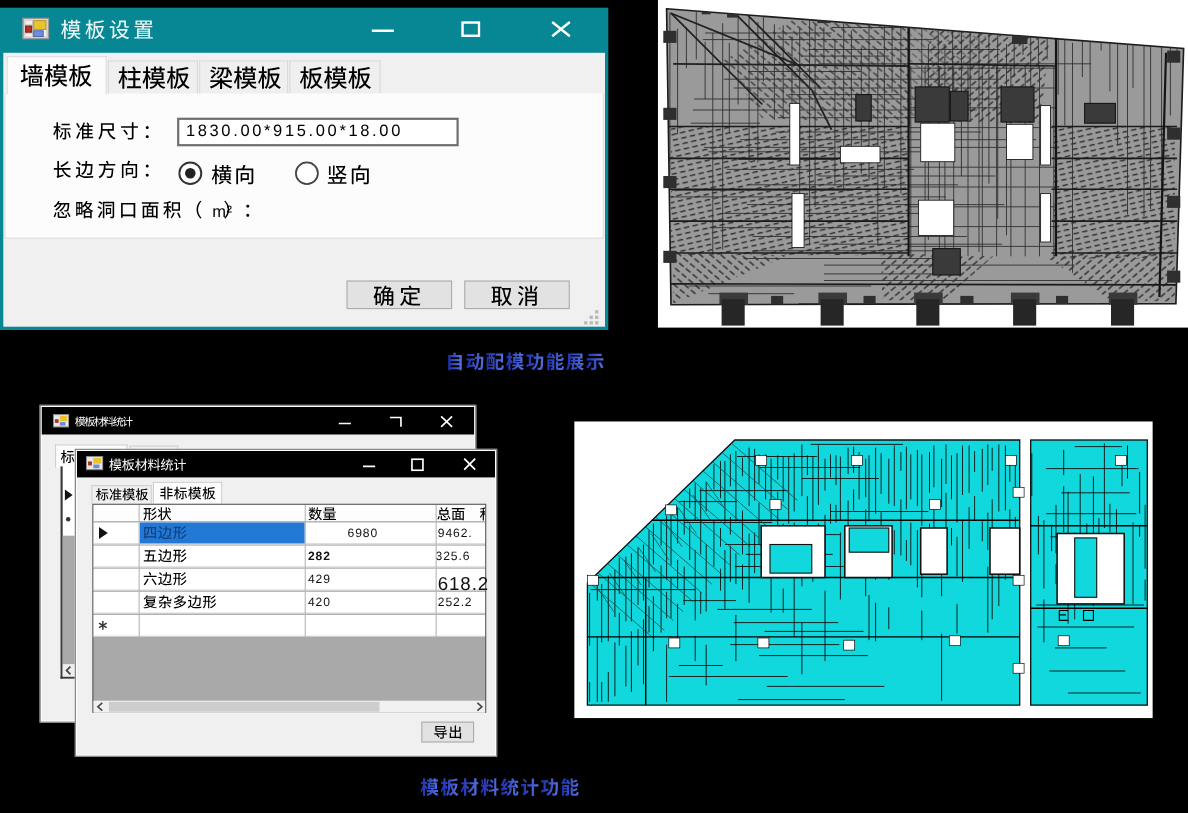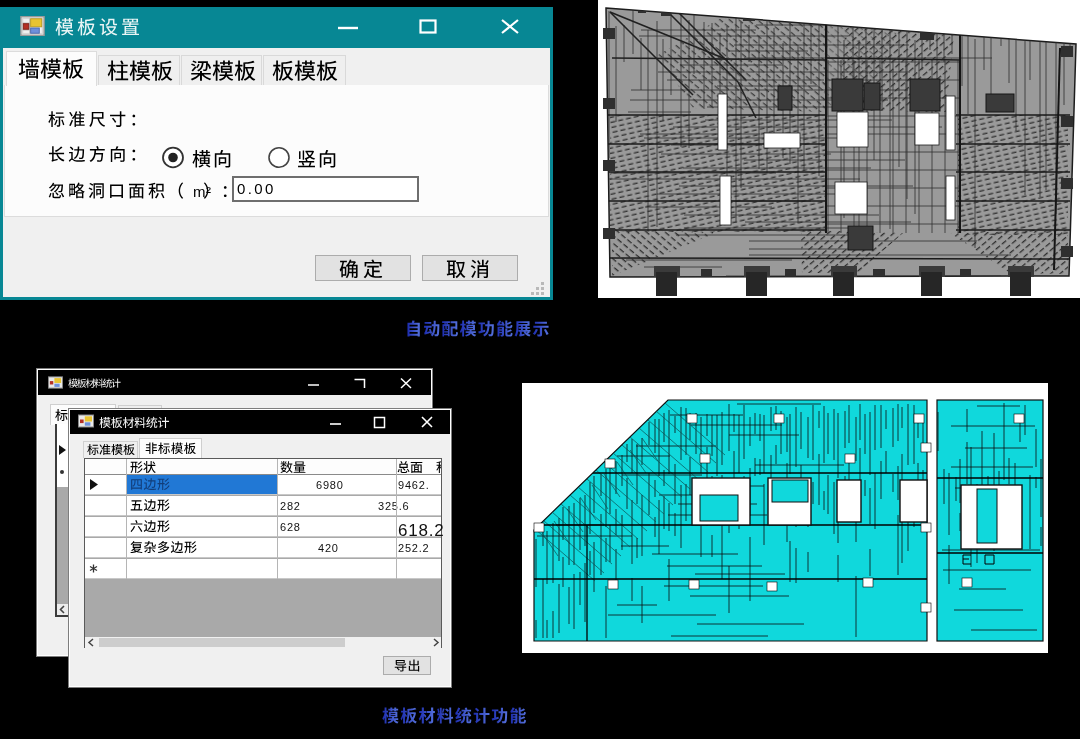--- a/index.html
+++ b/index.html
@@ -133,20 +133,21 @@
     </svg>
     <svg class="abs" style="left:46px;top:106px" width="120" height="26" viewBox="0 0 120 26">
       <g fill="#000">
         <use href="#g6807" transform="translate(2.0,19.5) scale(0.01700,-0.01700)"></use>
         <use href="#g51C6" transform="translate(22.4,19.5) scale(0.01700,-0.01700)"></use>
         <use href="#g5C3A" transform="translate(42.8,19.5) scale(0.01700,-0.01700)"></use>
         <use href="#g5BF8" transform="translate(63.2,19.5) scale(0.01700,-0.01700)"></use>
         <use href="#gFF1A" transform="translate(83.6,19.5) scale(0.01700,-0.01700)"></use>
       </g>
     </svg>
+    <div class="abs" style="left:161px;top:107px;width:256px;height:26px;background:#fff;border:2px solid #6e6e6e;font-size:15px;letter-spacing:2.4px;color:#000;line-height:22px;padding-left:6px;">1830.00*915.00*18.00</div>
     <svg class="abs" style="left:46px;top:141px" width="120" height="26" viewBox="0 0 120 26">
       <g fill="#000">
         <use href="#g957F" transform="translate(2.0,19.5) scale(0.01700,-0.01700)"></use>
         <use href="#g8FB9" transform="translate(22.4,19.5) scale(0.01700,-0.01700)"></use>
         <use href="#g65B9" transform="translate(42.8,19.5) scale(0.01700,-0.01700)"></use>
         <use href="#g5411" transform="translate(63.2,19.5) scale(0.01700,-0.01700)"></use>
         <use href="#gFF1A" transform="translate(83.6,19.5) scale(0.01700,-0.01700)"></use>
       </g>
     </svg>
     <svg class="abs" style="left:162px;top:146px" width="180" height="26" viewBox="0 0 180 26">
@@ -177,21 +178,20 @@
         <use href="#gFF08" transform="translate(121.0,19.0) scale(0.01700,-0.01700)"></use>
       </g>
       <g fill="#000">
         <use href="#gFF09" transform="translate(157.0,19.0) scale(0.01700,-0.01700)"></use>
       </g>
       <g fill="#000">
         <use href="#gFF1A" transform="translate(175.0,19.0) scale(0.01700,-0.01700)"></use>
       </g>
       <text x="147" y="19" font-size="15" letter-spacing="0.5" font-family="Liberation Sans">m²</text>
     </svg>
-    <div class="abs" style="left:232px;top:176px;width:187px;height:26px;background:#fff;border:2px solid #6e6e6e;font-size:15px;letter-spacing:2.4px;color:#000;line-height:22px;padding-left:3px;">0.00</div>
     <div class="abs" style="left:315px;top:255px;width:96px;height:26px;background:#e2e2e2;border:1px solid #acacac;"></div>
     <svg class="abs" style="left:315px;top:255px" width="96" height="26" viewBox="0 0 96 26">
       <g fill="#000">
         <use href="#g786E" transform="translate(24.0,21.5) scale(0.02000,-0.02000)"></use>
         <use href="#g5B9A" transform="translate(48.0,21.5) scale(0.02000,-0.02000)"></use>
       </g>
     </svg>
     <div class="abs" style="left:422px;top:255px;width:96px;height:26px;background:#e2e2e2;border:1px solid #acacac;"></div>
     <svg class="abs" style="left:422px;top:255px" width="96" height="26" viewBox="0 0 96 26">
       <g fill="#000">
@@ -566,43 +566,43 @@
     <div class="abs" style="left:280px;top:479px;font-size:11px;color:#111;letter-spacing:0.8px;margin-left:36px;">6980</div>
     <div class="abs" style="left:398px;top:479px;font-size:11px;color:#111;letter-spacing:0.8px;text-align:right;">9462.</div>
     <div class="abs" style="left:85px;top:496px;width:356px;height:20px;background:#fff;border-bottom:1px solid #c8c8c8;"></div>
     <svg class="abs" style="left:130px;top:496px" width="90" height="19" viewBox="0 0 90 19">
       <g fill="#000">
         <use href="#g4E94" transform="translate(0.0,14.0) scale(0.01300,-0.01300)"></use>
         <use href="#g8FB9" transform="translate(13.5,14.0) scale(0.01300,-0.01300)"></use>
         <use href="#g5F62" transform="translate(27.0,14.0) scale(0.01300,-0.01300)"></use>
       </g>
     </svg>
-    <div class="abs" style="left:280px;top:500px;font-size:11px;color:#111;letter-spacing:0.8px;">282</div>
-    <div class="abs" style="left:378px;top:500px;font-size:11px;color:#111;letter-spacing:0.8px;">325.6</div>
+    <div class="abs" style="left:280px;top:500px;font-size:11px;color:#111;letter-spacing:0.8px;font-weight:bold;">282</div>
+    <div class="abs" style="left:396px;top:500px;font-size:11px;color:#111;letter-spacing:0.8px;">325.6</div>
     <div class="abs" style="left:85px;top:517px;width:356px;height:20px;background:#fff;border-bottom:1px solid #c8c8c8;"></div>
     <svg class="abs" style="left:130px;top:517px" width="90" height="19" viewBox="0 0 90 19">
       <g fill="#000">
         <use href="#g516D" transform="translate(0.0,14.0) scale(0.01300,-0.01300)"></use>
         <use href="#g8FB9" transform="translate(13.5,14.0) scale(0.01300,-0.01300)"></use>
         <use href="#g5F62" transform="translate(27.0,14.0) scale(0.01300,-0.01300)"></use>
       </g>
     </svg>
-    <div class="abs" style="left:280px;top:521px;font-size:11px;color:#111;letter-spacing:0.8px;">628</div>
+    <div class="abs" style="left:280px;top:521px;font-size:11px;color:#111;letter-spacing:0.8px;">429</div>
     <div class="abs" style="left:398px;top:521px;font-size:17px;color:#111;letter-spacing:0.8px;">618.2</div>
     <div class="abs" style="left:85px;top:538px;width:356px;height:20px;background:#fff;border-bottom:1px solid #c8c8c8;"></div>
     <svg class="abs" style="left:130px;top:538px" width="90" height="19" viewBox="0 0 90 19">
       <g fill="#000">
         <use href="#g590D" transform="translate(0.0,14.0) scale(0.01300,-0.01300)"></use>
         <use href="#g6742" transform="translate(13.5,14.0) scale(0.01300,-0.01300)"></use>
         <use href="#g591A" transform="translate(27.0,14.0) scale(0.01300,-0.01300)"></use>
         <use href="#g8FB9" transform="translate(40.5,14.0) scale(0.01300,-0.01300)"></use>
         <use href="#g5F62" transform="translate(54.0,14.0) scale(0.01300,-0.01300)"></use>
       </g>
     </svg>
-    <div class="abs" style="left:280px;top:542px;font-size:11px;color:#111;letter-spacing:0.8px;margin-left:38px;">420</div>
+    <div class="abs" style="left:280px;top:542px;font-size:11px;color:#111;letter-spacing:0.8px;">420</div>
     <div class="abs" style="left:398px;top:542px;font-size:11px;color:#111;letter-spacing:0.8px;">252.2</div>
     <div class="abs" style="left:85px;top:559px;width:356px;height:20px;background:#fff;border-bottom:1px solid #c8c8c8;"></div>
     <svg class="abs" style="left:88px;top:563px" width="11" height="12" viewBox="0 0 11 12">
       <g stroke="#333" stroke-width="1.3">
         <line x1="5.5" y1="1.5" x2="5.5" y2="9.5"></line>
         <line x1="2" y1="3.5" x2="9" y2="7.5"></line>
         <line x1="9" y1="3.5" x2="2" y2="7.5"></line>
       </g>
     </svg>
     <svg class="abs" style="left:85px;top:459px" width="356" height="121" viewBox="0 0 356 121">

